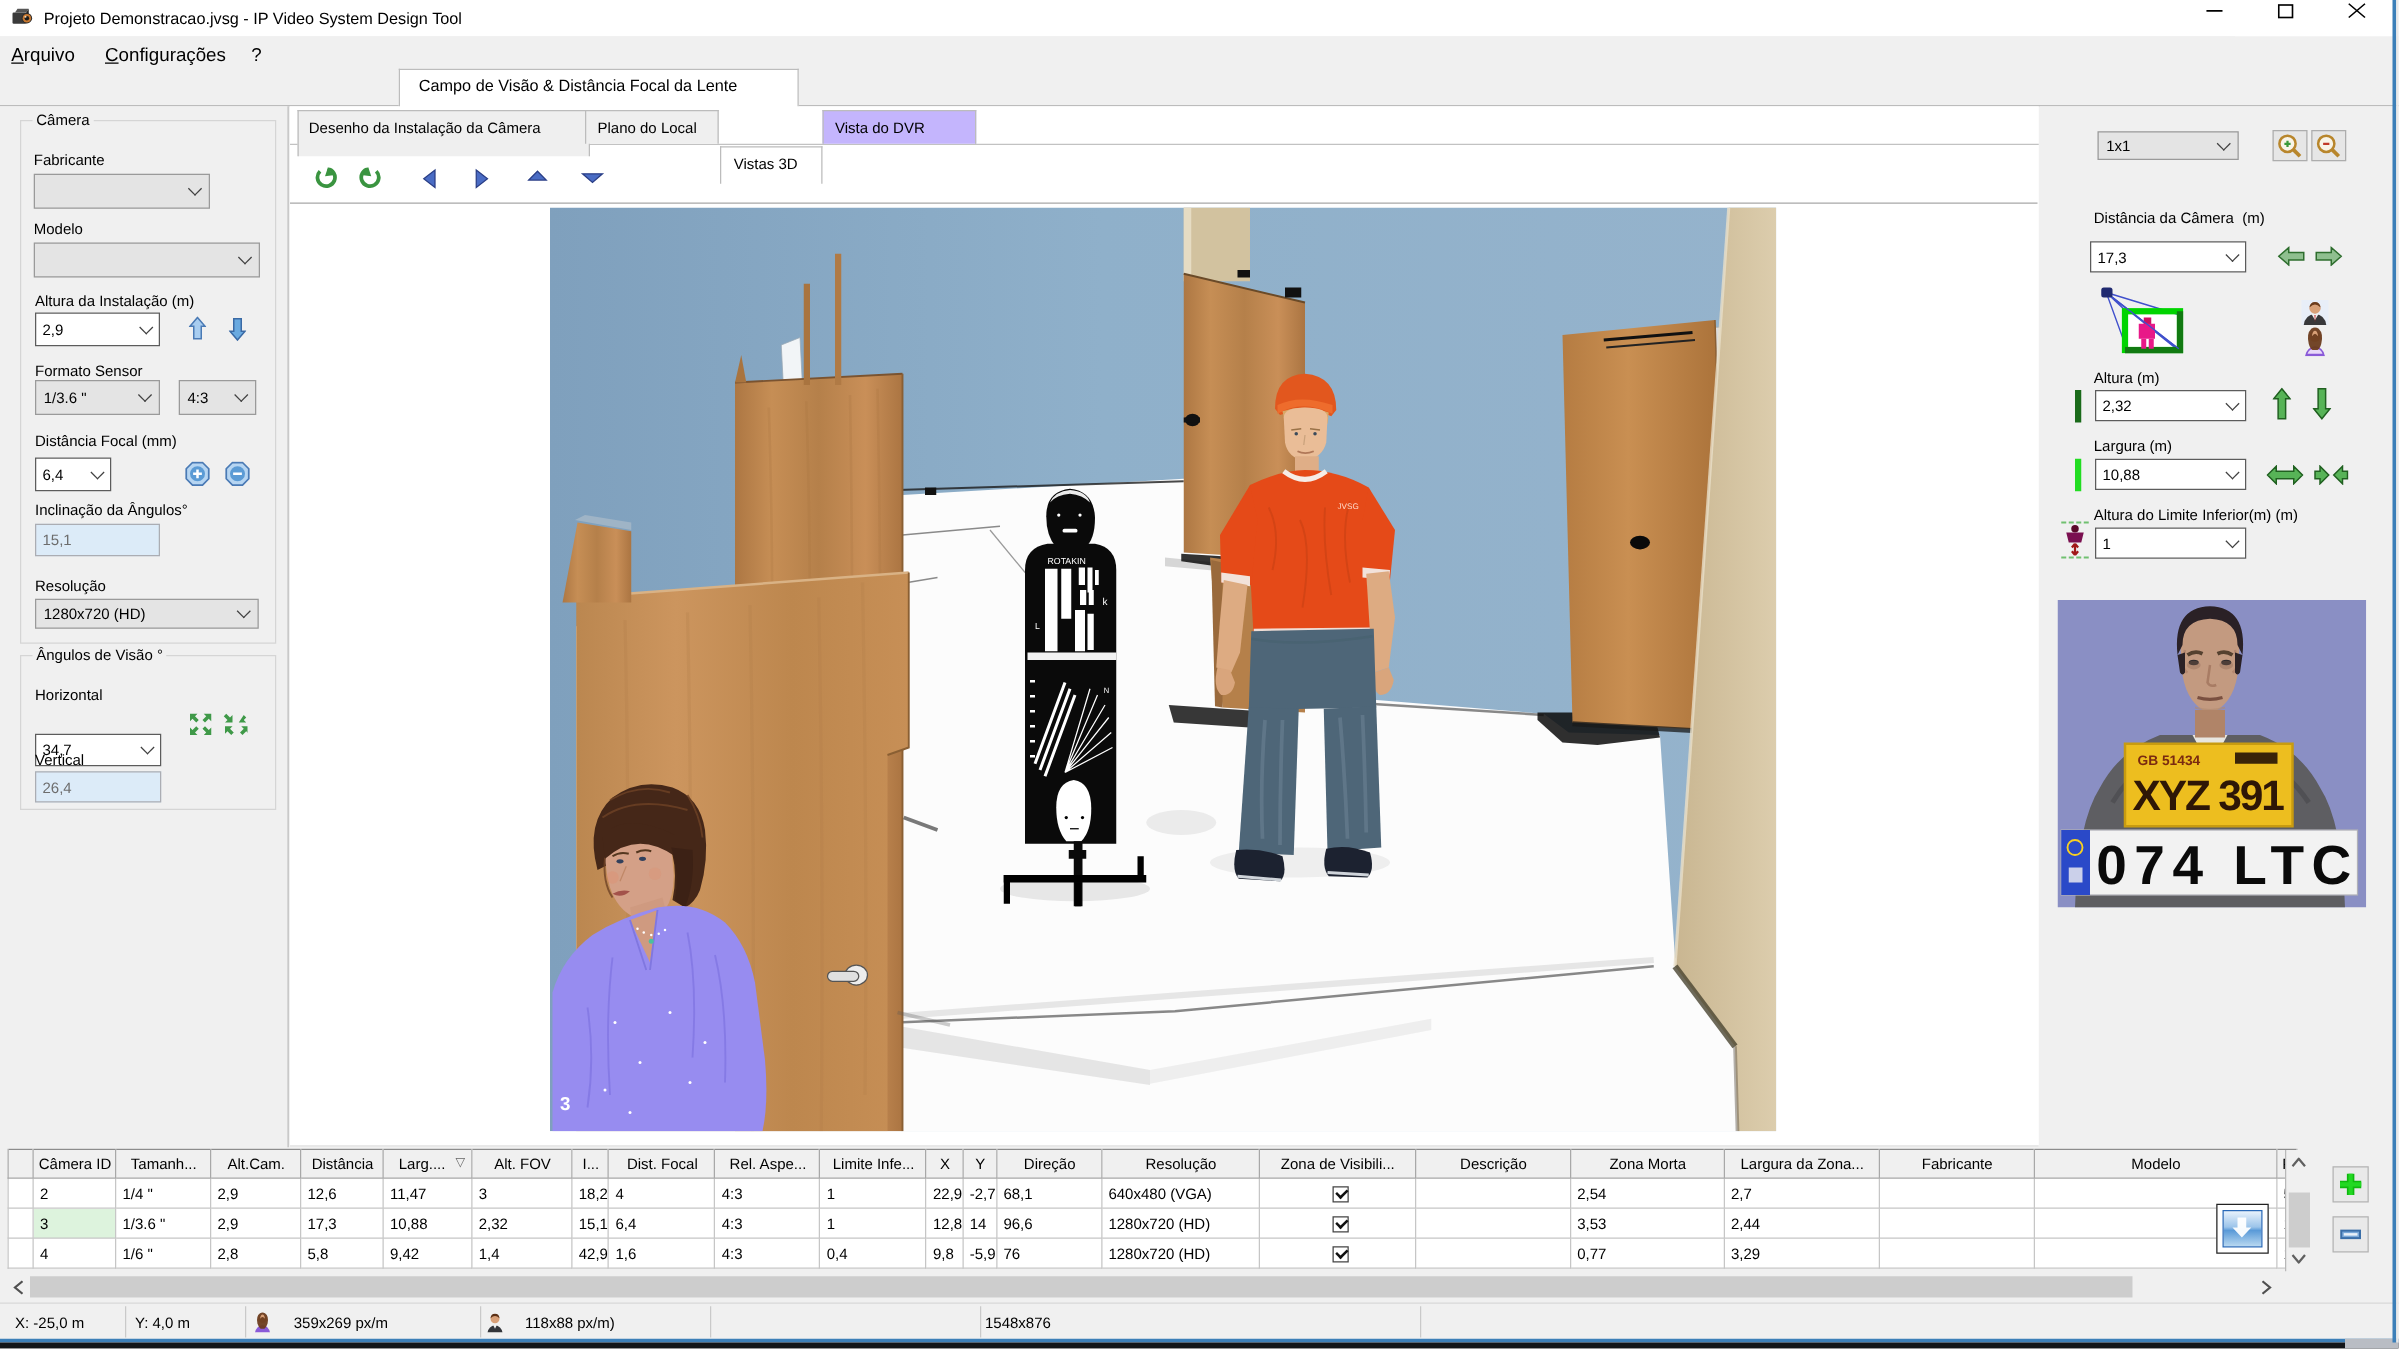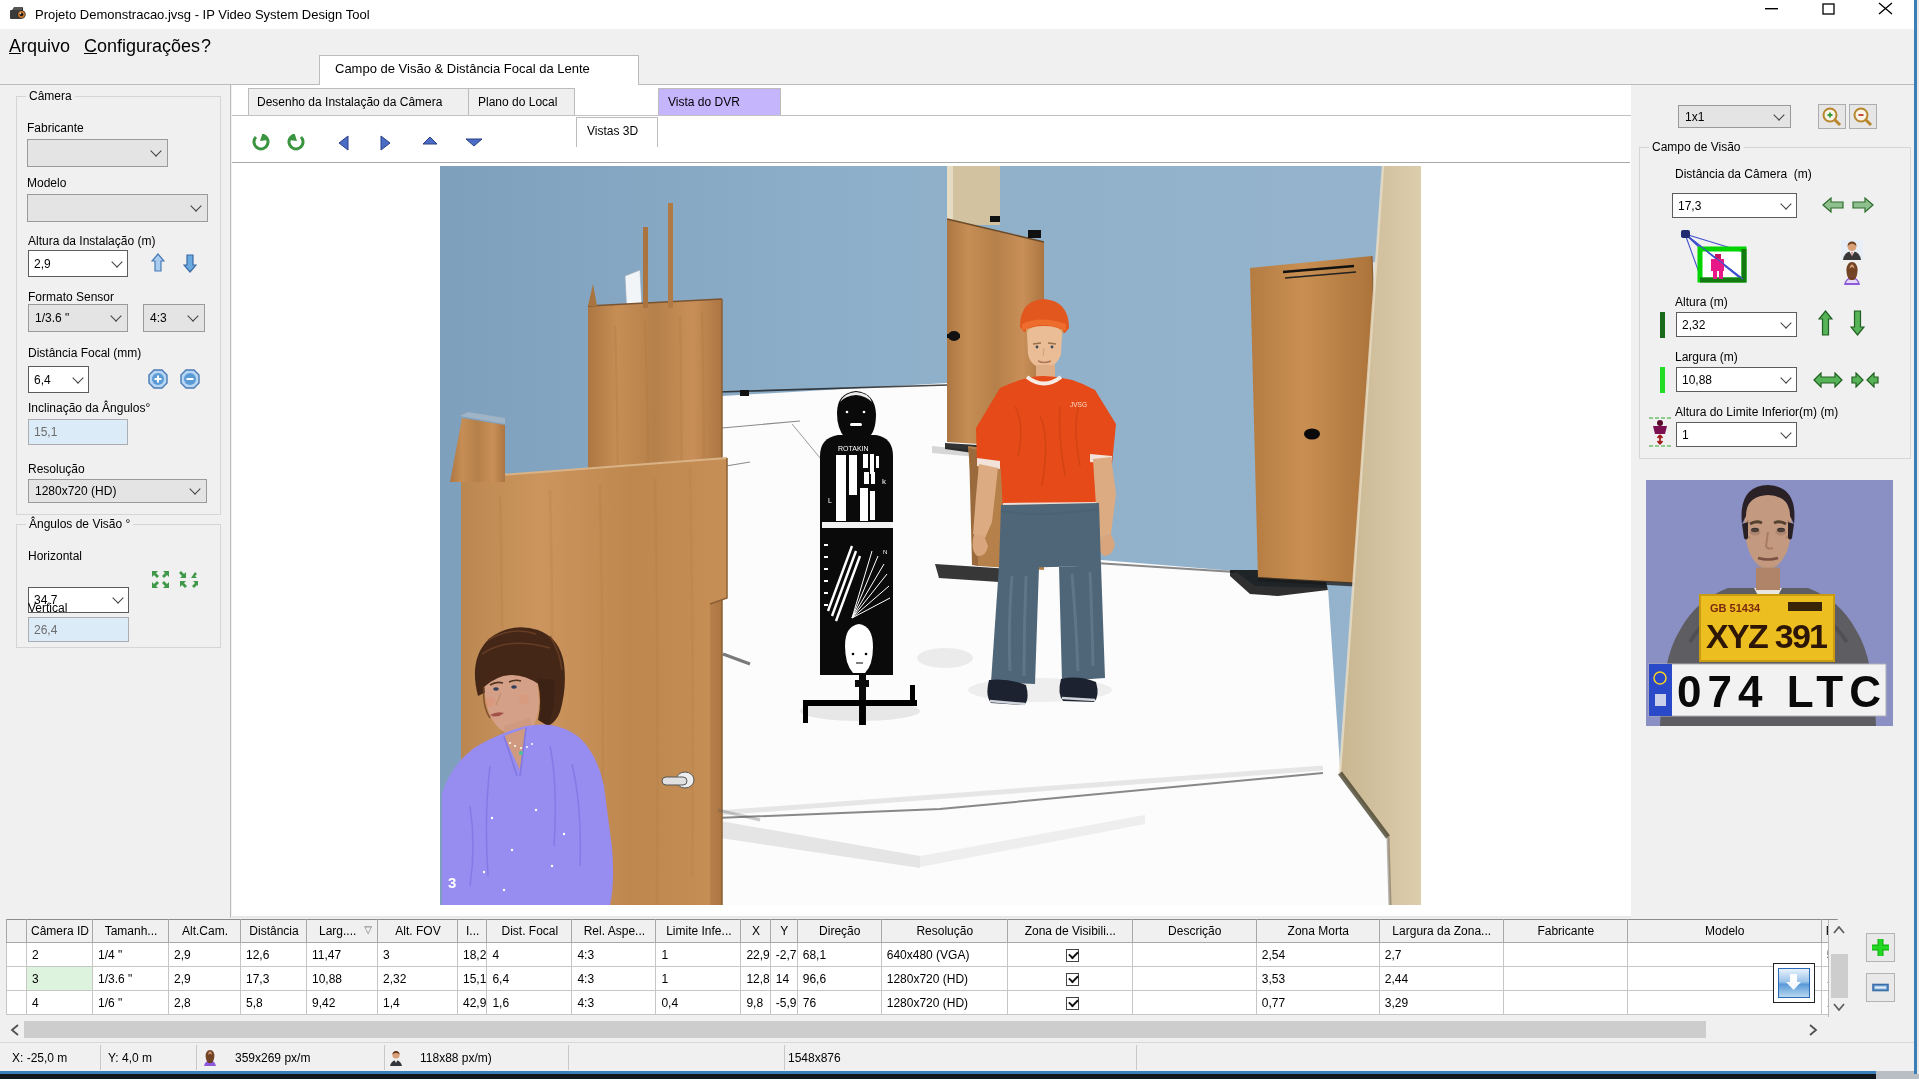--- a/index.html
+++ b/index.html
@@ -42,21 +42,21 @@
         <rect x="0" y="0" width="13" height="1.4" fill="#000" transform="translate(0,1)"></rect>
       </svg>
  <svg class="ab" style="left:1822px;top:3px;" width="14" height="13">
         <rect x="1" y="1" width="11" height="10" fill="none" stroke="#000" stroke-width="1.3"></rect>
       </svg>
  <svg class="ab" style="left:1878px;top:2px;" width="16" height="14">
         <path d="M1,1 L14,12 M14,1 L1,12" stroke="#000" stroke-width="1.3"></path>
       </svg>
 </div>
 
-<div class="ab" style="left:0;top:29px;width:1788px;height:28px;background:#f0f0f0;font-size:18px;">
+<div class="ab" style="left:0;top:29px;width:1788px;height:28px;background:#f0f0f0;font-size:15px;">
  <div class="ab" style="left:9px;top:7px;"><span style="text-decoration:underline;">A</span>rquivo</div>
  <div class="ab" style="left:84px;top:7px;"><span style="text-decoration:underline;">C</span>onfigurações</div>
  <div class="ab" style="left:201px;top:7px;">?</div>
 </div>
 
 <div class="ab" style="left:0;top:57px;width:1919px;height:28px;background:#f0f0f0;"></div>
 <div class="ab" style="left:0;top:84px;width:1919px;height:1px;background:#bcbcbc;"></div>
 <div class="ab" style="left:319px;top:55px;width:320px;height:31px;background:#fff;border:1px solid #bcbcbc;border-bottom:none;font-size:13px;">
  <div class="ab" style="left:15px;top:5px;white-space:nowrap;">Campo de Visão &amp; Distância Focal da Lente</div>
 </div>
@@ -139,21 +139,21 @@
   </g>
  </svg>
  <div class="lbl" style="left:28px;top:516px;">Vertical</div>
  <div class="field" style="left:28px;top:532px;width:101px;height:25px;">
         <div class="tx">26,4</div>
       </div>
 </div>
 
 <div class="ab" style="left:232px;top:85px;width:1399px;height:833px;background:#fff;">
  <div class="ab" style="left:0px;top:30px;width:1399px;height:1px;background:#c2c2c2;"></div>
- <div class="ab" style="left:16px;top:3px;width:234px;height:27px;background:#efefef;border:1px solid #bcbcbc;border-bottom:none;">
+ <div class="ab" style="left:6px;top:3px;width:234px;height:37px;background:#efefef;border:1px solid #bcbcbc;border-bottom:none;">
         <div class="ab" style="left:8px;top:6px;white-space:nowrap;">Desenho da Instalação da Câmera</div>
       </div>
  <div class="ab" style="left:236px;top:3px;width:107px;height:27px;background:#efefef;border:1px solid #bcbcbc;border-bottom:none;">
         <div class="ab" style="left:9px;top:6px;white-space:nowrap;">Plano do Local</div>
       </div>
  <div class="ab" style="left:426px;top:3px;width:123px;height:27px;background:#c4b5fd;border:1px solid #bcbcbc;border-bottom:none;">
         <div class="ab" style="left:9px;top:6px;white-space:nowrap;">Vista do DVR</div>
       </div>
  <div class="ab" style="left:344px;top:1px;width:82px;height:30px;background:#fff;border:1px solid #bcbcbc;border-bottom:none;z-index:2;margin-top:31px;">
         <div class="ab" style="left:10px;top:6px;white-space:nowrap;">Vistas 3D</div>
@@ -394,23 +394,20 @@
           <path d="M11,7.5 V12.5 M8.5,10 H13.5" stroke="#3a9a3a" stroke-width="1.8"></path>
         </svg>
  </div>
  <div class="ab" style="left:217px;top:19px;width:28px;height:25px;background:#e6e6e6;border:1px solid #adadad;">
   <svg width="26" height="23" viewBox="0 0 26 23">
           <circle cx="11" cy="10" r="6.5" fill="#f8f4e8" stroke="#b8862c" stroke-width="2"></circle>
           <path d="M15.5,14.5 L21,20" stroke="#b8862c" stroke-width="3"></path>
           <path d="M8.5,10 H13.5" stroke="#c03a2a" stroke-width="1.8"></path>
         </svg>
  </div>
- <div class="gbox" style="left:7px;top:62px;width:272px;height:312px;">
-        <div class="cap">Campo de Visão</div>
-      </div>
  <div class="lbl" style="left:43px;top:82px;">Distância da Câmera&nbsp; (m)</div>
  <div class="combo" style="left:40px;top:108px;width:125px;height:25px;">
         <div class="tx">17,3</div>
         <div class="ch"></div>
       </div>
  <svg class="ab" style="left:190px;top:112px;" width="22" height="16" viewBox="0 0 22 16">
         <path d="M1,8 L9,1 L9,5 L21,5 L21,11 L9,11 L9,15 Z" fill="#8fbf8f" stroke="#2e6e2e" stroke-width="1.2"></path>
       </svg>
  <svg class="ab" style="left:220px;top:112px;" width="22" height="16" viewBox="0 0 22 16">
         <path d="M21,8 L13,1 L13,5 L1,5 L1,11 L13,11 L13,15 Z" fill="#8fbf8f" stroke="#2e6e2e" stroke-width="1.2"></path>

